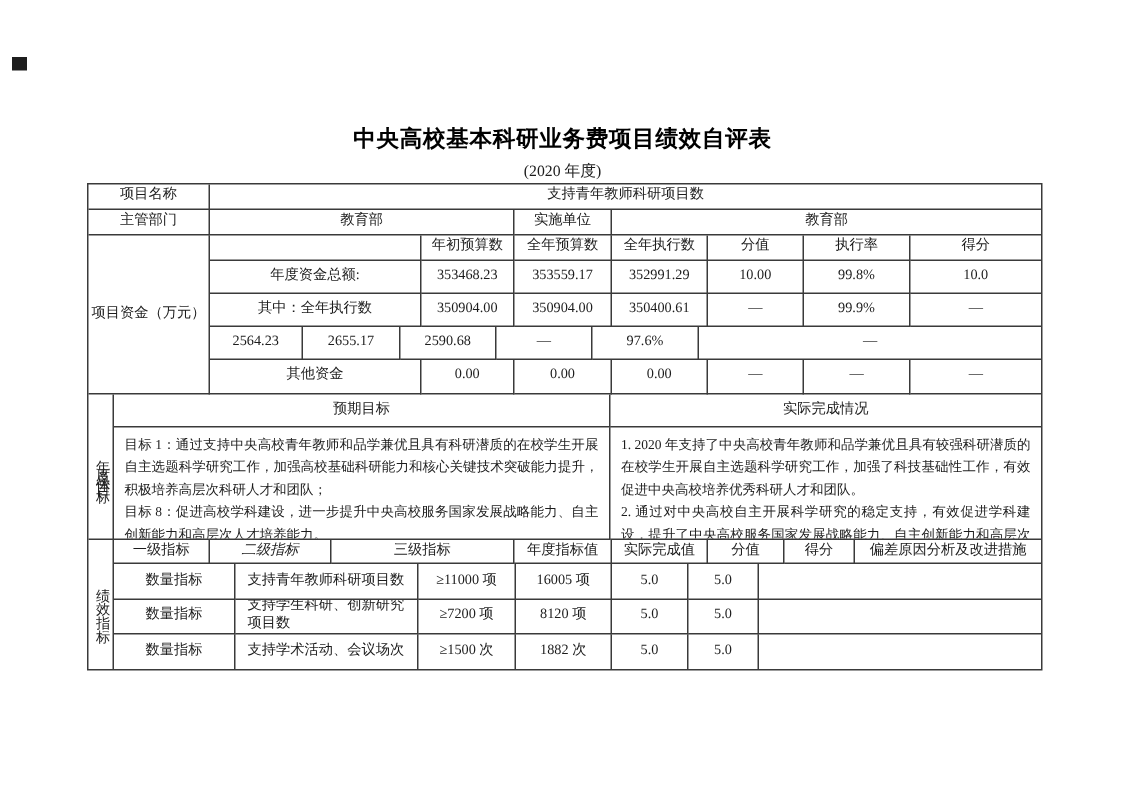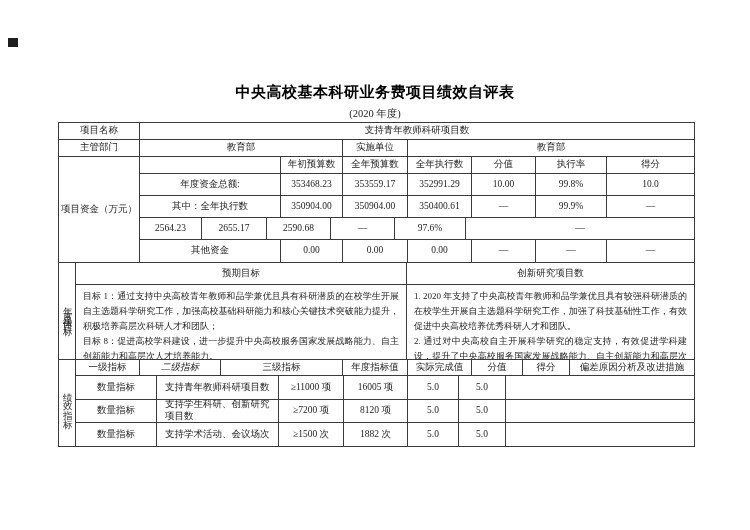--- a/index.html
+++ b/index.html
@@ -146,21 +146,21 @@
       </div>
     </div>
 
     <div class="row">
       <div class="c vertwrap" style="width:17px;padding:0;">
         <span class="vert vl-goals">年度总体目标</span>
       </div>
       <div class="col fl">
         <div class="row h22">
           <div class="c" style="width:331px;">预期目标</div>
-          <div class="c fl br0">创新研究项目数</div>
+          <div class="c fl br0">实际完成情况</div>
         </div>
         <div class="row h75">
           <div class="c goalcell" style="width:331px;">
             <p>目标 1：通过支持中央高校青年教师和品学兼优且具有科研潜质的在校学生开展自主选题科学研究工作，加强高校基础科研能力和核心关键技术突破能力提升，积极培养高层次科研人才和团队；</p>
             <p>目标 8：促进高校学科建设，进一步提升中央高校服务国家发展战略能力、自主创新能力和高层次人才培养能力。</p>
           </div>
           <div class="c goalcell fl br0">
             <p>1. 2020 年支持了中央高校青年教师和品学兼优且具有较强科研潜质的在校学生开展自主选题科学研究工作，加强了科技基础性工作，有效促进中央高校培养优秀科研人才和团队。</p>
             <p>2. 通过对中央高校自主开展科学研究的稳定支持，有效促进学科建设，提升了中央高校服务国家发展战略能力、自主创新能力和高层次人才培养能力。</p>
           </div>

